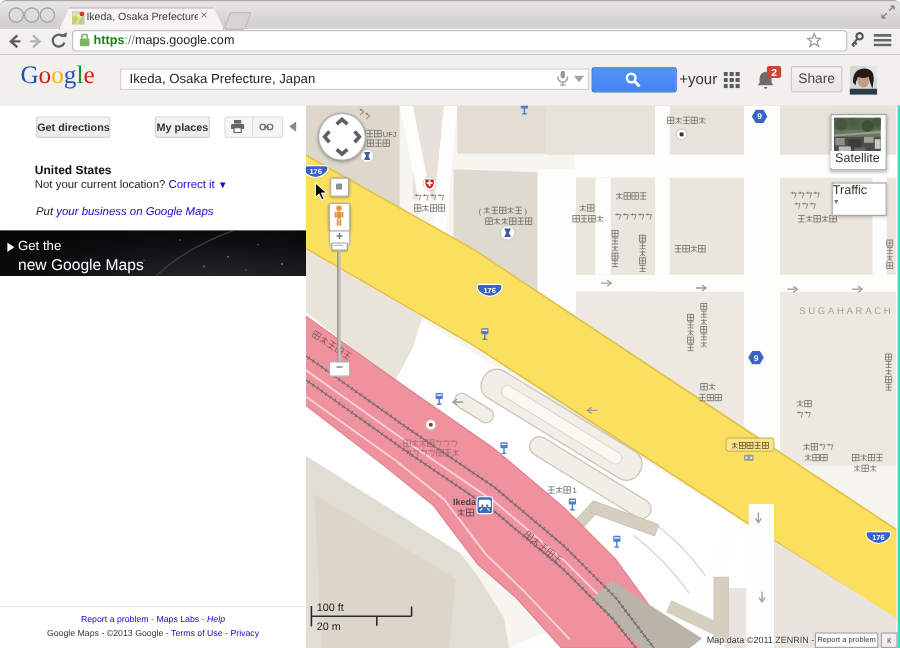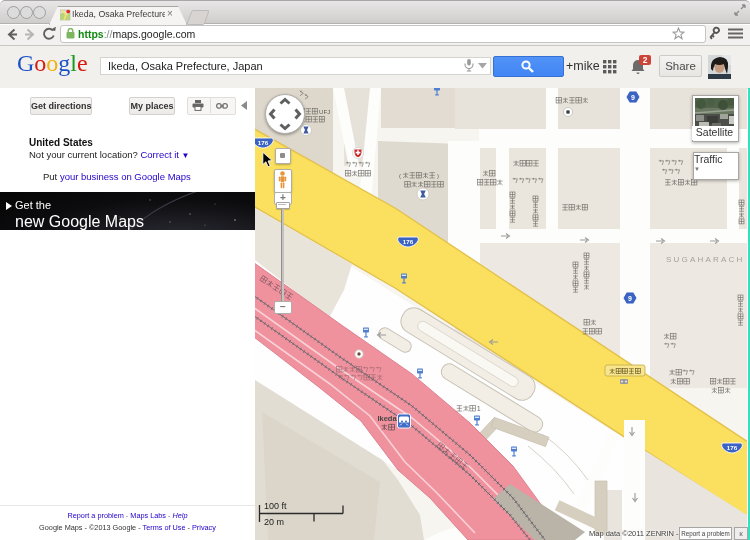--- a/index.html
+++ b/index.html
@@ -68,41 +68,41 @@
 <svg class="abs" style="left:728px;top:28px;" width="15" height="11" viewBox="0 0 15 11">
     <path d="M0 1.5 H15 M0 5.5 H15 M0 9.5 H15" stroke="#666" stroke-width="2.2"></path>
   </svg>
 
 <svg class="abs" style="left:734px;top:4px;" width="12" height="12" viewBox="0 0 12 12">
     <path d="M7 5 L11 1 M11 1 L8 1 M11 1 L11 4 M5 7 L1 11 M1 11 L4 11 M1 11 L1 8" stroke="#8a8a8a" stroke-width="1.3" fill="none"></path>
   </svg>
 
 <div class="abs" style="left:0;top:46px;width:750px;height:42px;background:#f1f0ec;border-bottom:1px solid #dddbd6;"></div>
 
-<div class="abs" style="left:17px;top:50px;font-family:'Liberation Serif',serif;font-size:24px;letter-spacing:0px;"><span style="color:#1a51c8;">G</span><span style="color:#d6190e;">o</span><span style="color:#f2b10e;">o</span><span style="color:#1a51c8;">g</span><span style="color:#159b1b;">l</span><span style="color:#d6190e;">e</span></div>
+<div class="abs" style="left:17px;top:50px;font-family:'Liberation Serif',serif;font-size:21px;letter-spacing:0px;"><span style="color:#1a51c8;">G</span><span style="color:#d6190e;">o</span><span style="color:#f2b10e;">o</span><span style="color:#1a51c8;">g</span><span style="color:#159b1b;">l</span><span style="color:#d6190e;">e</span></div>
 
 <div class="abs" style="left:100px;top:57px;width:389px;height:16px;background:#fff;border:1px solid #d5d3cf;"></div>
 <div class="abs" style="left:108px;top:60px;font-size:11px;color:#222;">Ikeda, Osaka Prefecture, Japan</div>
 
 <svg class="abs" style="left:464px;top:59px;" width="10" height="13" viewBox="0 0 10 13">
     <rect x="3.2" y="0" width="3.6" height="6.5" rx="1.8" fill="#999"></rect>
     <path d="M1 4.5 v1 a4 4 0 0 0 8 0 v-1 M5 9.7 V12 M2.8 12 h4.4" stroke="#999" stroke-width="1.1" fill="none"></path>
   </svg>
 
 <svg class="abs" style="left:478px;top:63px;" width="9" height="6">
     <path d="M0 0 L9 0 L4.5 5.5 Z" fill="#a5a5a5"></path>
   </svg>
 
 <div class="abs" style="left:493px;top:56px;width:69px;height:19px;background:linear-gradient(#5193f7,#4285f4);border:1px solid #3570d4;border-radius:2px;"></div>
 <svg class="abs" style="left:521px;top:60px;" width="13" height="13" viewBox="0 0 13 13">
     <circle cx="5" cy="5" r="3.6" fill="none" stroke="#fff" stroke-width="2"></circle>
     <path d="M8 8 L12 12" stroke="#fff" stroke-width="2.4"></path>
   </svg>
 
-<div class="abs" style="left:566px;top:59px;font-size:12.5px;color:#333;">+mike</div>
+<div class="abs" style="left:566px;top:59px;font-size:12.5px;color:#333;">+your</div>
 
 <svg class="abs" style="left:603px;top:60px;" width="14" height="14">
     <g fill="#5b5b5b">
       <rect x="0" y="0" width="3.4" height="3.4"></rect>
       <rect x="5" y="0" width="3.4" height="3.4"></rect>
       <rect x="10" y="0" width="3.4" height="3.4"></rect>
       <rect x="0" y="5" width="3.4" height="3.4"></rect>
       <rect x="5" y="5" width="3.4" height="3.4"></rect>
       <rect x="10" y="5" width="3.4" height="3.4"></rect>
       <rect x="0" y="10" width="3.4" height="3.4"></rect>
@@ -151,21 +151,21 @@
   </svg>
 
 <svg class="abs" style="left:241px;top:101px;" width="6" height="9">
     <path d="M6 0 L0 4.5 L6 9 Z" fill="#8a8a8a"></path>
   </svg>
 
 <div class="abs" style="left:29px;top:137px;font-size:10px;font-weight:bold;color:#111;">United States</div>
 
 <div class="abs" style="left:29px;top:149px;font-size:9.5px;color:#222;">Not your current location? <span style="color:#2200cc;margin-top:45px;">Correct it</span> <span style="color:#2200cc;font-size:8px;">▼</span></div>
 
-<div class="abs" style="left:43px;top:171px;font-size:9.5px;color:#222;">Put <span style="color:#2200cc;">your business on Google Maps</span></div>
+<div class="abs" style="left:30px;top:171px;font-size:9.5px;color:#222;font-style:italic;">Put <span style="color:#2200cc;">your business on Google Maps</span></div>
 
 <div class="abs" style="left:0;top:192px;width:255px;height:38px;background:radial-gradient(ellipse at 70% 120%, #2a2a33 0%, #0c0c0e 60%, #050505 100%);overflow:hidden;">
   <svg width="255" height="38">
       <g fill="#cccccc" opacity="0.5">
         <circle cx="150" cy="8" r="0.7"></circle>
         <circle cx="190" cy="22" r="0.8"></circle>
         <circle cx="215" cy="12" r="0.6"></circle>
         <circle cx="170" cy="30" r="0.7"></circle>
         <circle cx="235" cy="28" r="0.9"></circle>
         <circle cx="120" cy="25" r="0.6"></circle>
@@ -173,21 +173,21 @@
       </g>
       <path d="M130 38 Q160 10 210 -5" stroke="#3a3a42" stroke-width="1.2" fill="none"></path>
     </svg>
 </div>
 
 <svg class="abs" style="left:6px;top:202px;" width="6" height="8">
     <path d="M0 0 L6 4 L0 8 Z" fill="#fff"></path>
   </svg>
 
 <div class="abs" style="left:15px;top:199px;font-size:11px;color:#fff;">Get the</div>
-<div class="abs" style="left:15px;top:213px;font-size:16px;color:#fff;">new Google Maps</div>
+<div class="abs" style="left:15px;top:213px;font-size:13px;color:#fff;">new Google Maps</div>
 
 <div class="abs" style="left:0;top:505px;width:255px;height:1px;background:#e8e8e8;"></div>
 
 <div class="abs" style="left:0;top:511px;width:255px;text-align:center;font-size:7.3px;color:#666;"><span style="color:#2200cc;">Report a problem</span> - <span style="color:#2200cc;">Maps Labs</span> - <span style="color:#2200cc;font-style:italic;">Help</span></div>
 
 <div class="abs" style="left:0;top:523px;width:255px;text-align:center;font-size:7.3px;color:#333;">Google Maps - ©2013 Google - <span style="color:#2200cc;text-align:right;">Terms of Use</span> - <span style="color:#2200cc;">Privacy</span></div>
 
 <div class="abs" style="left:255px;top:88px;width:550px;height:452px;overflow:hidden;">
 <svg width="492" height="452" viewBox="255 88 492 452">
 

